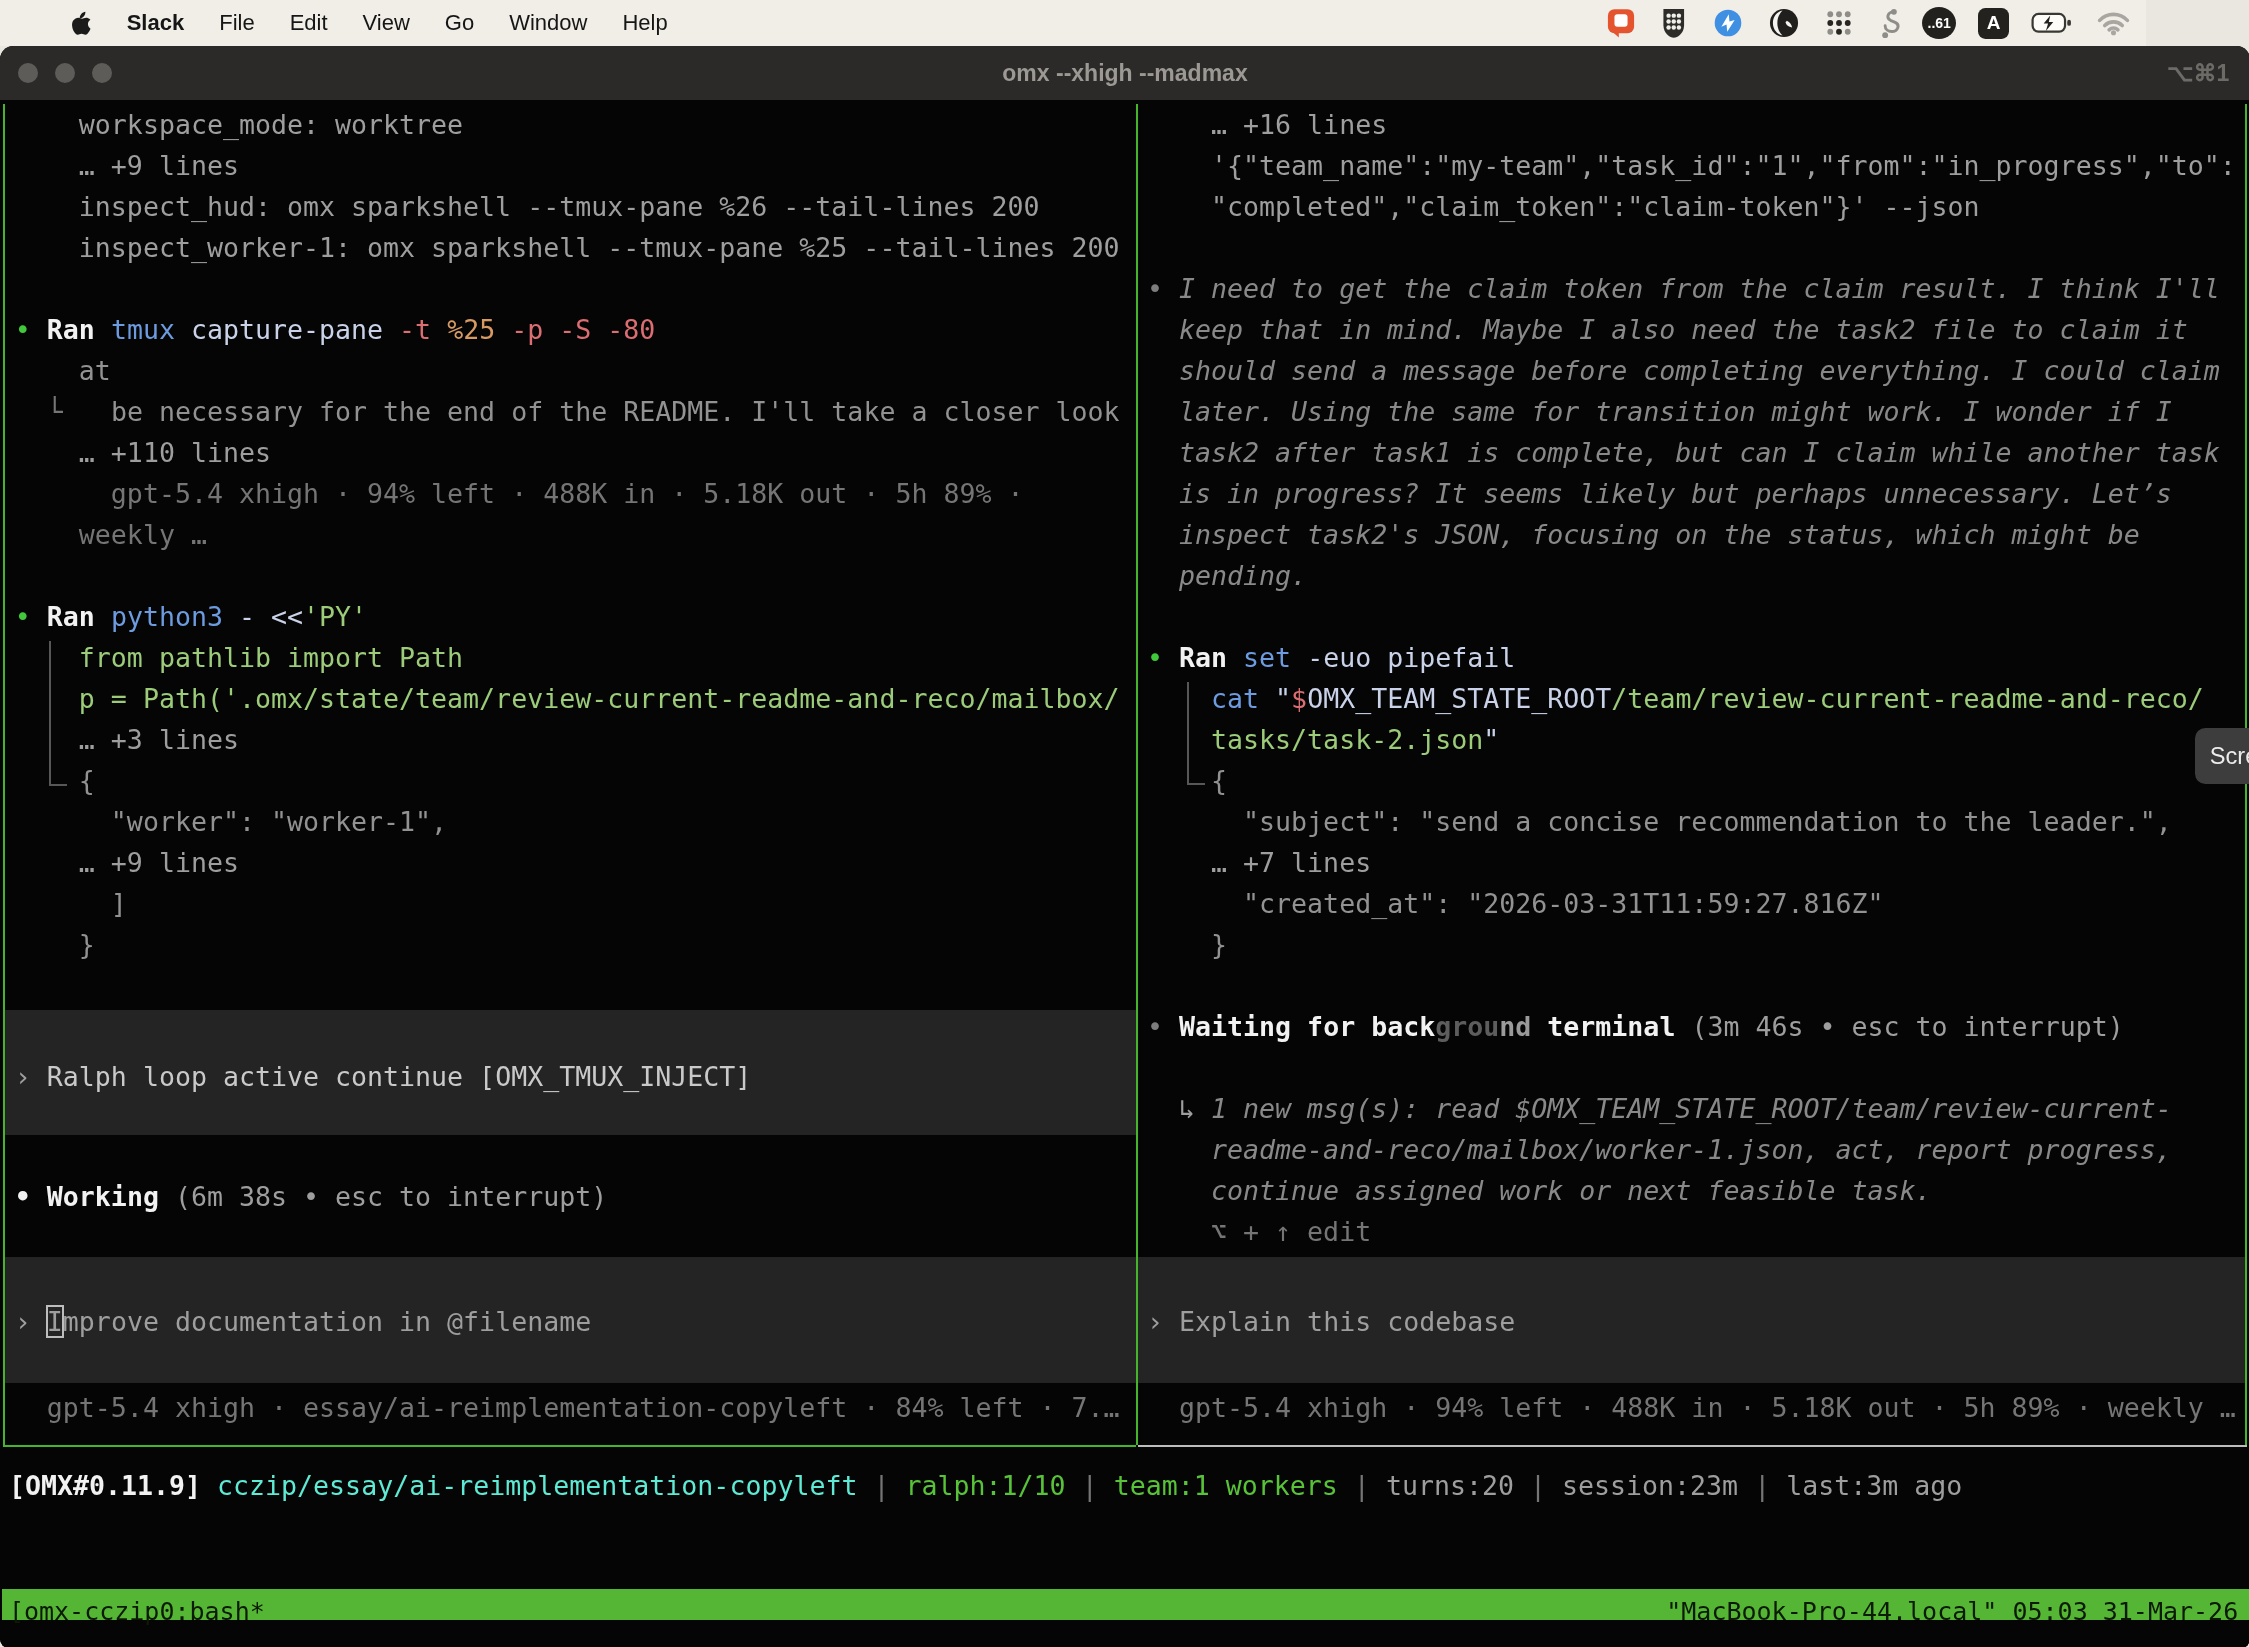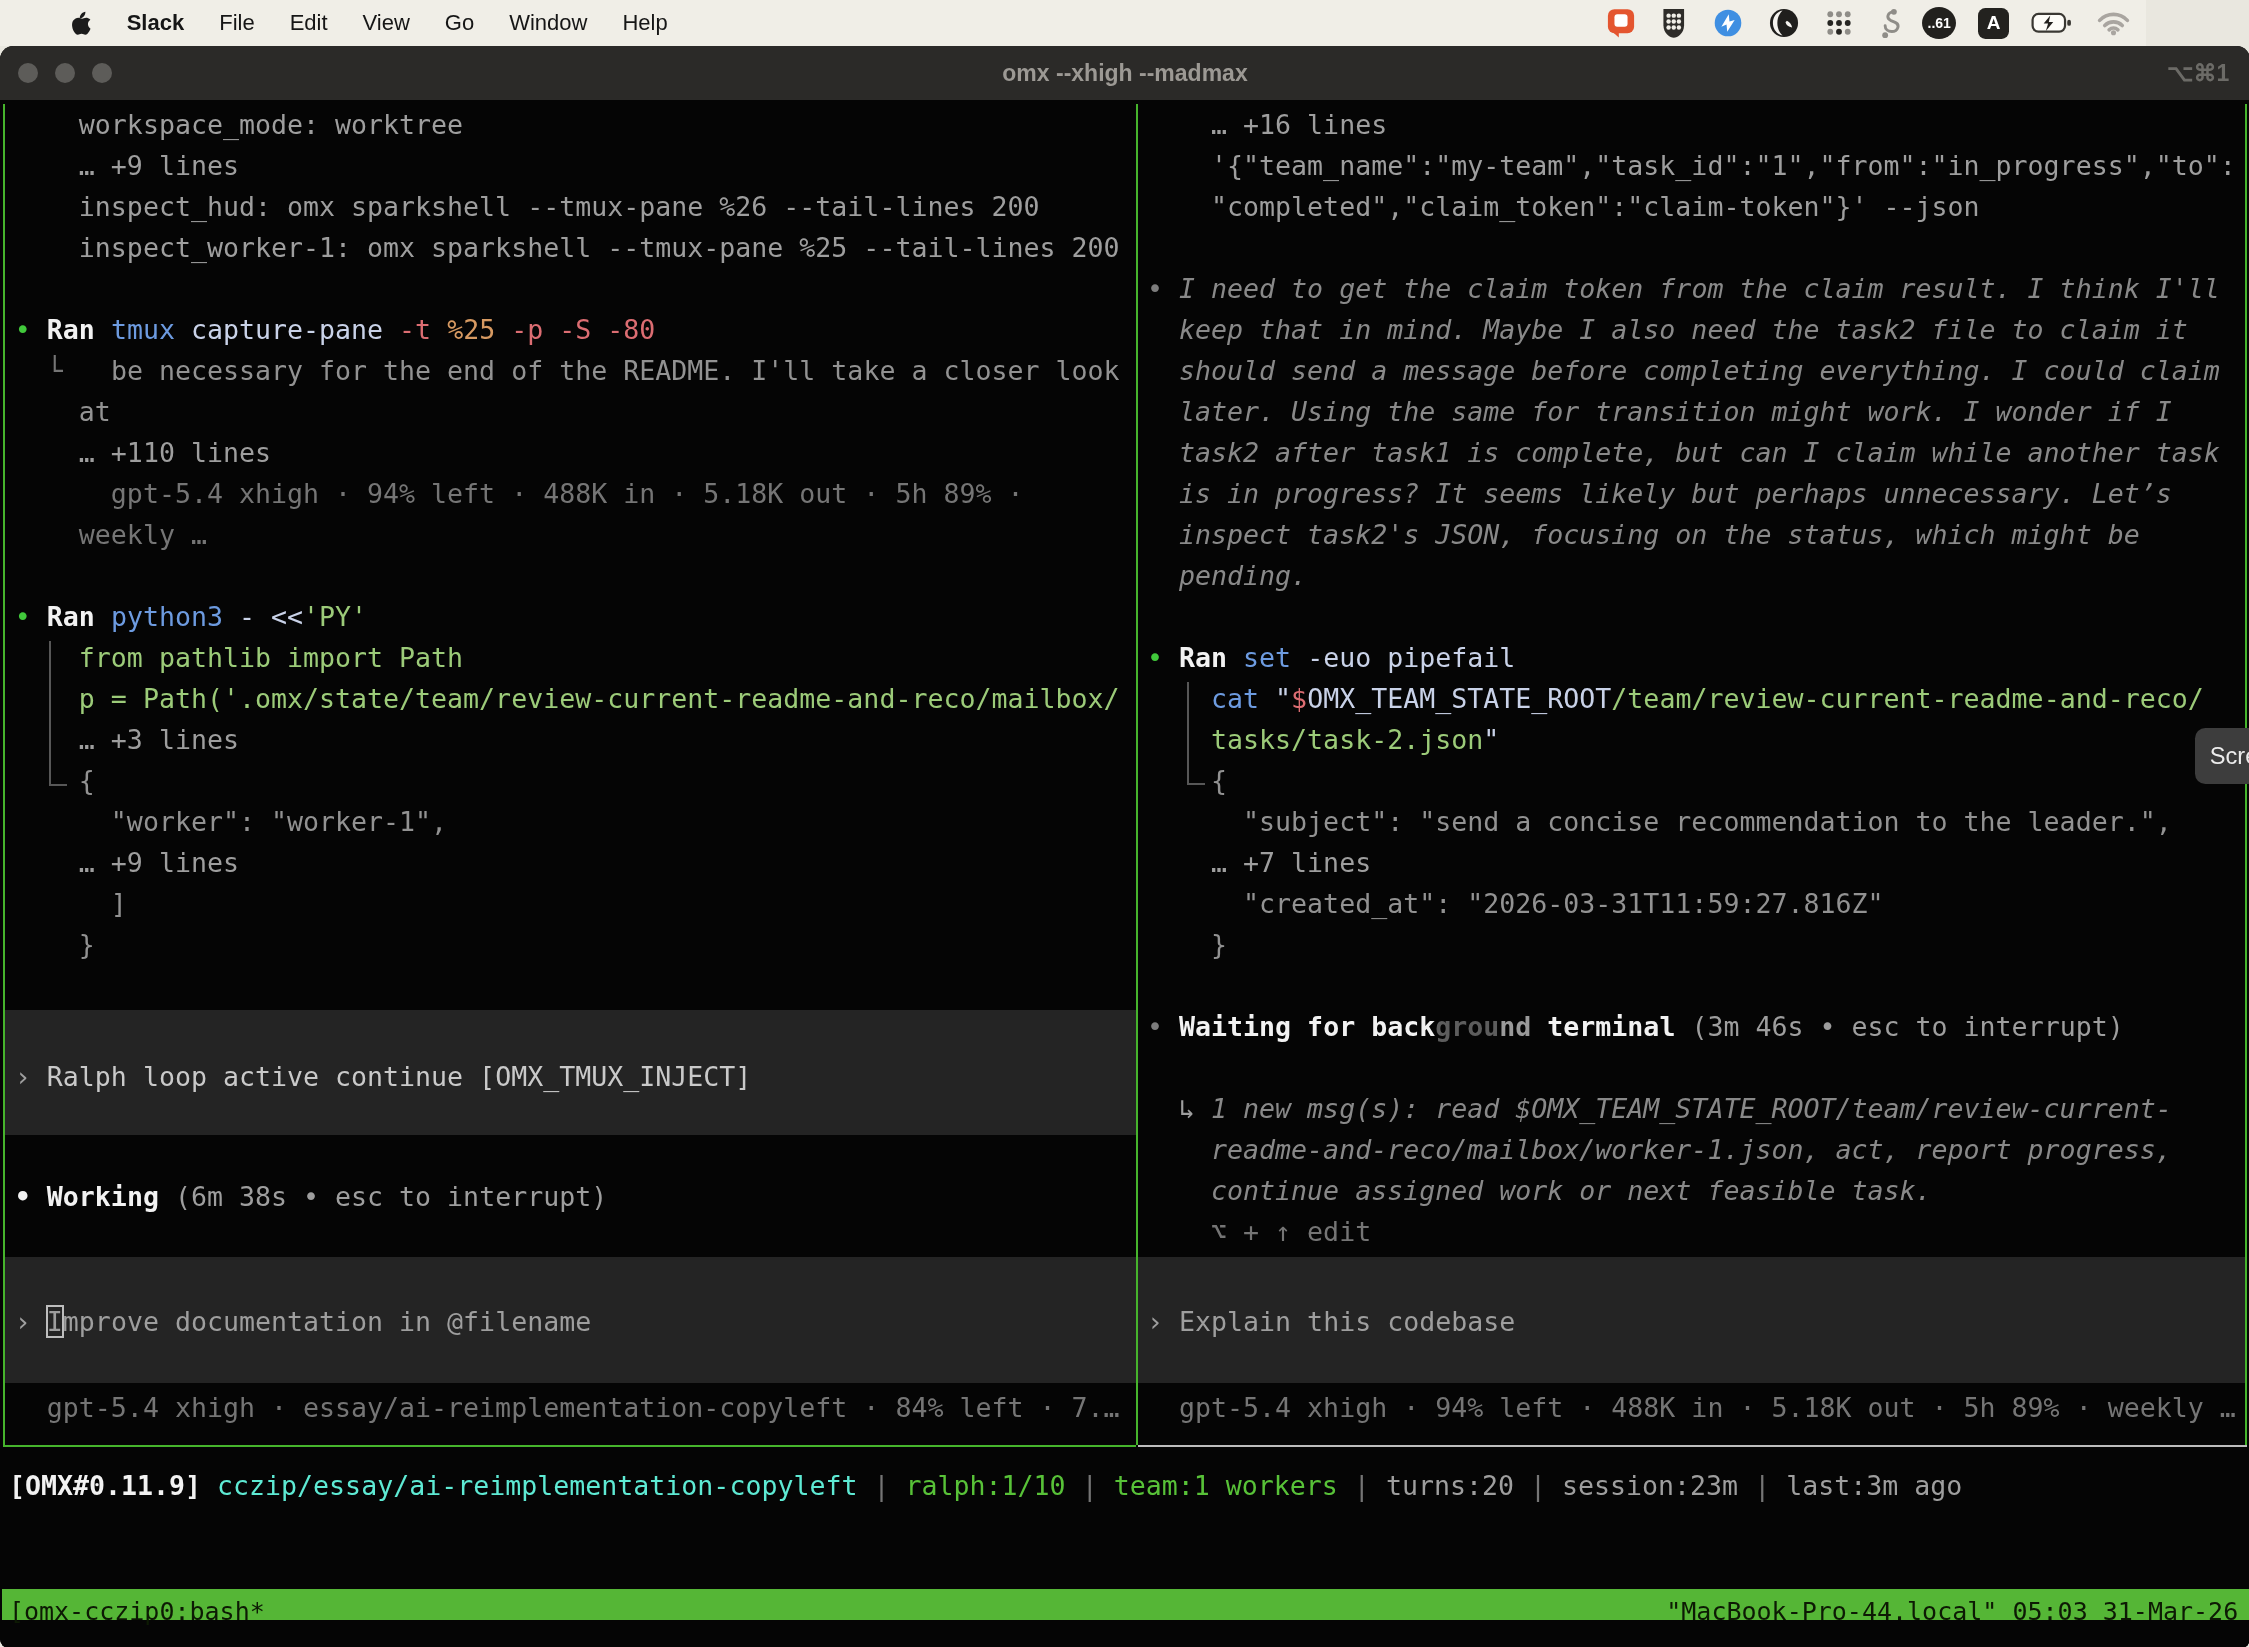--- a/index.html
+++ b/index.html
@@ -239,22 +239,22 @@
     <div class="guide" id="guide-left"></div>
     <div class="guide" id="guide-right"></div>
 
     <div id="left-rows">
         <div class="trow"><span class="g">    workspace_mode: worktree</span></div>
         <div class="trow"><span class="g">    … +9 lines</span></div>
         <div class="trow"><span class="g">    inspect_hud: omx sparkshell --tmux-pane %26 --tail-lines 200</span></div>
         <div class="trow"><span class="g">    inspect_worker-1: omx sparkshell --tmux-pane %25 --tail-lines 200</span></div>
         <div class="trow"></div>
         <div class="trow"><span class="bl">• </span><span class="w">Ran </span><span class="b">tmux </span><span class="lb">capture-pane </span><span class="pk">-t </span><span class="or">%25 </span><span class="pk">-p </span><span class="pk">-S </span><span class="pk">-80</span></div>
+        <div class="trow"><span class="o">    at</span></div>
         <div class="trow"><span class="d">  └   </span><span class="o">be necessary for the end of the README. I'll take a closer look</span></div>
-        <div class="trow"><span class="o">    at</span></div>
         <div class="trow"><span class="g">    … +110 lines</span></div>
         <div class="trow"><span class="d">      gpt-5.4 xhigh · 94% left · 488K in · 5.18K out · 5h 89% ·</span></div>
         <div class="trow"><span class="d">    weekly …</span></div>
         <div class="trow"></div>
         <div class="trow"><span class="bl">• </span><span class="w">Ran </span><span class="b">python3 </span><span class="lb">- &lt;&lt;</span><span class="gr">'PY'</span></div>
         <div class="trow"><span class="gr">    from pathlib import Path</span></div>
         <div class="trow"><span class="gr">    p = Path('.omx/state/team/review-current-readme-and-reco/mailbox/</span></div>
         <div class="trow"><span class="g">    … +3 lines</span></div>
         <div class="trow"><span class="o">    {</span></div>
         <div class="trow"><span class="o">      "worker": "worker-1",</span></div>

